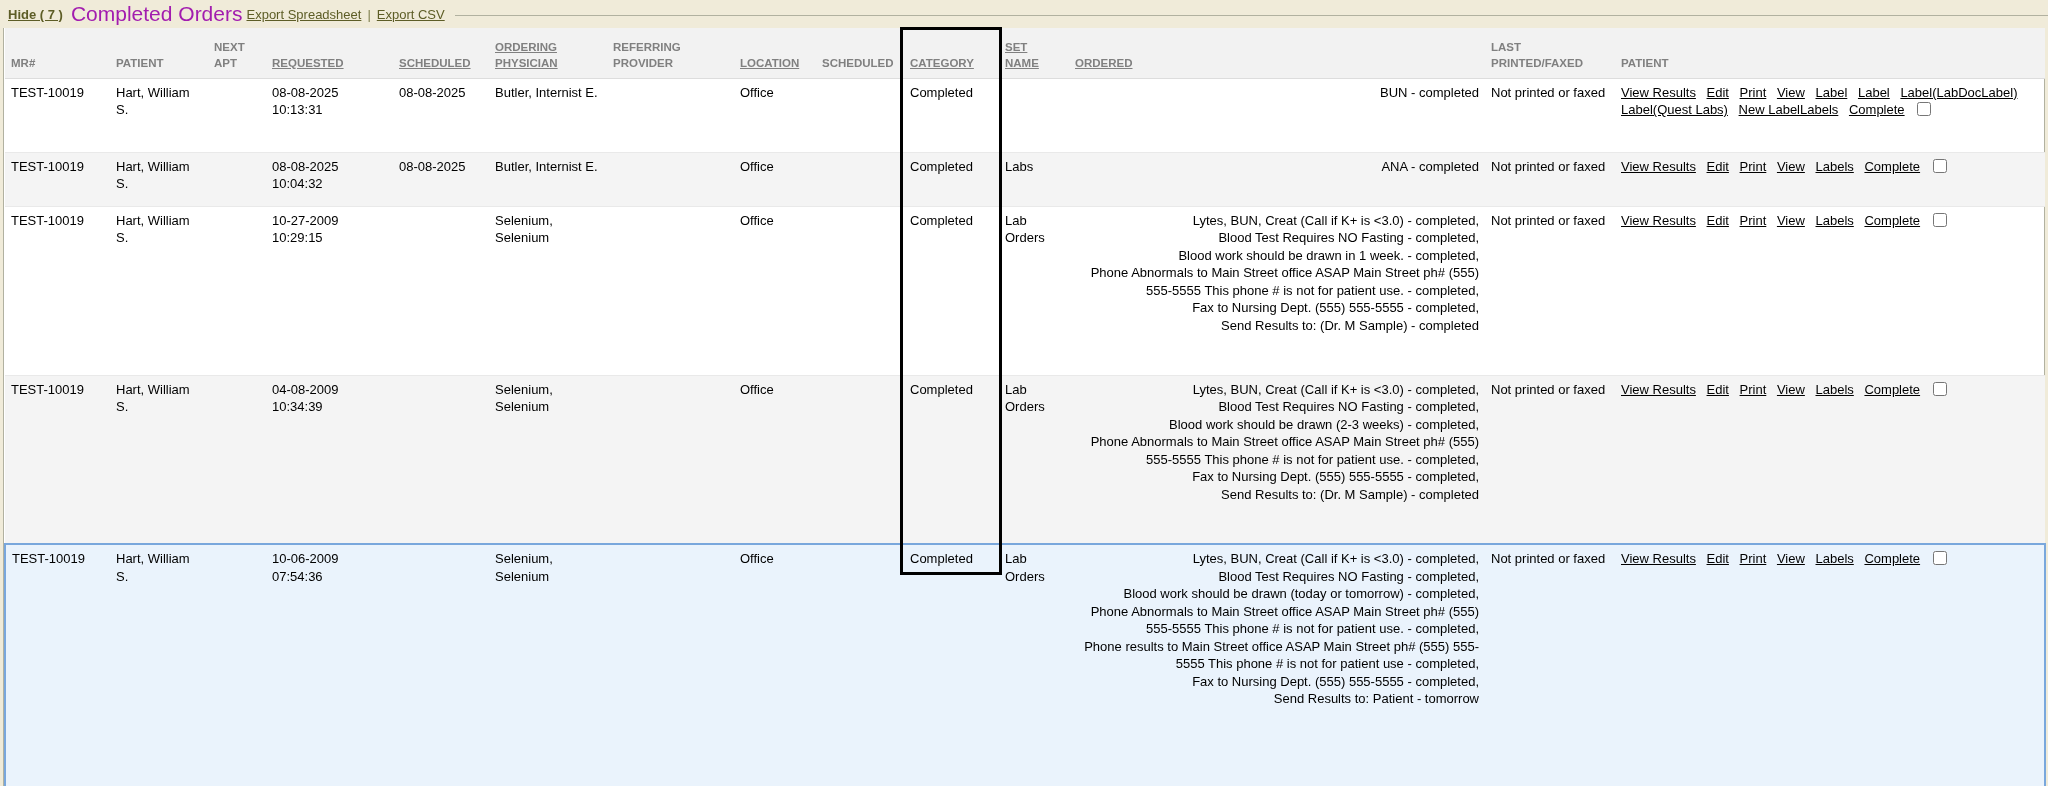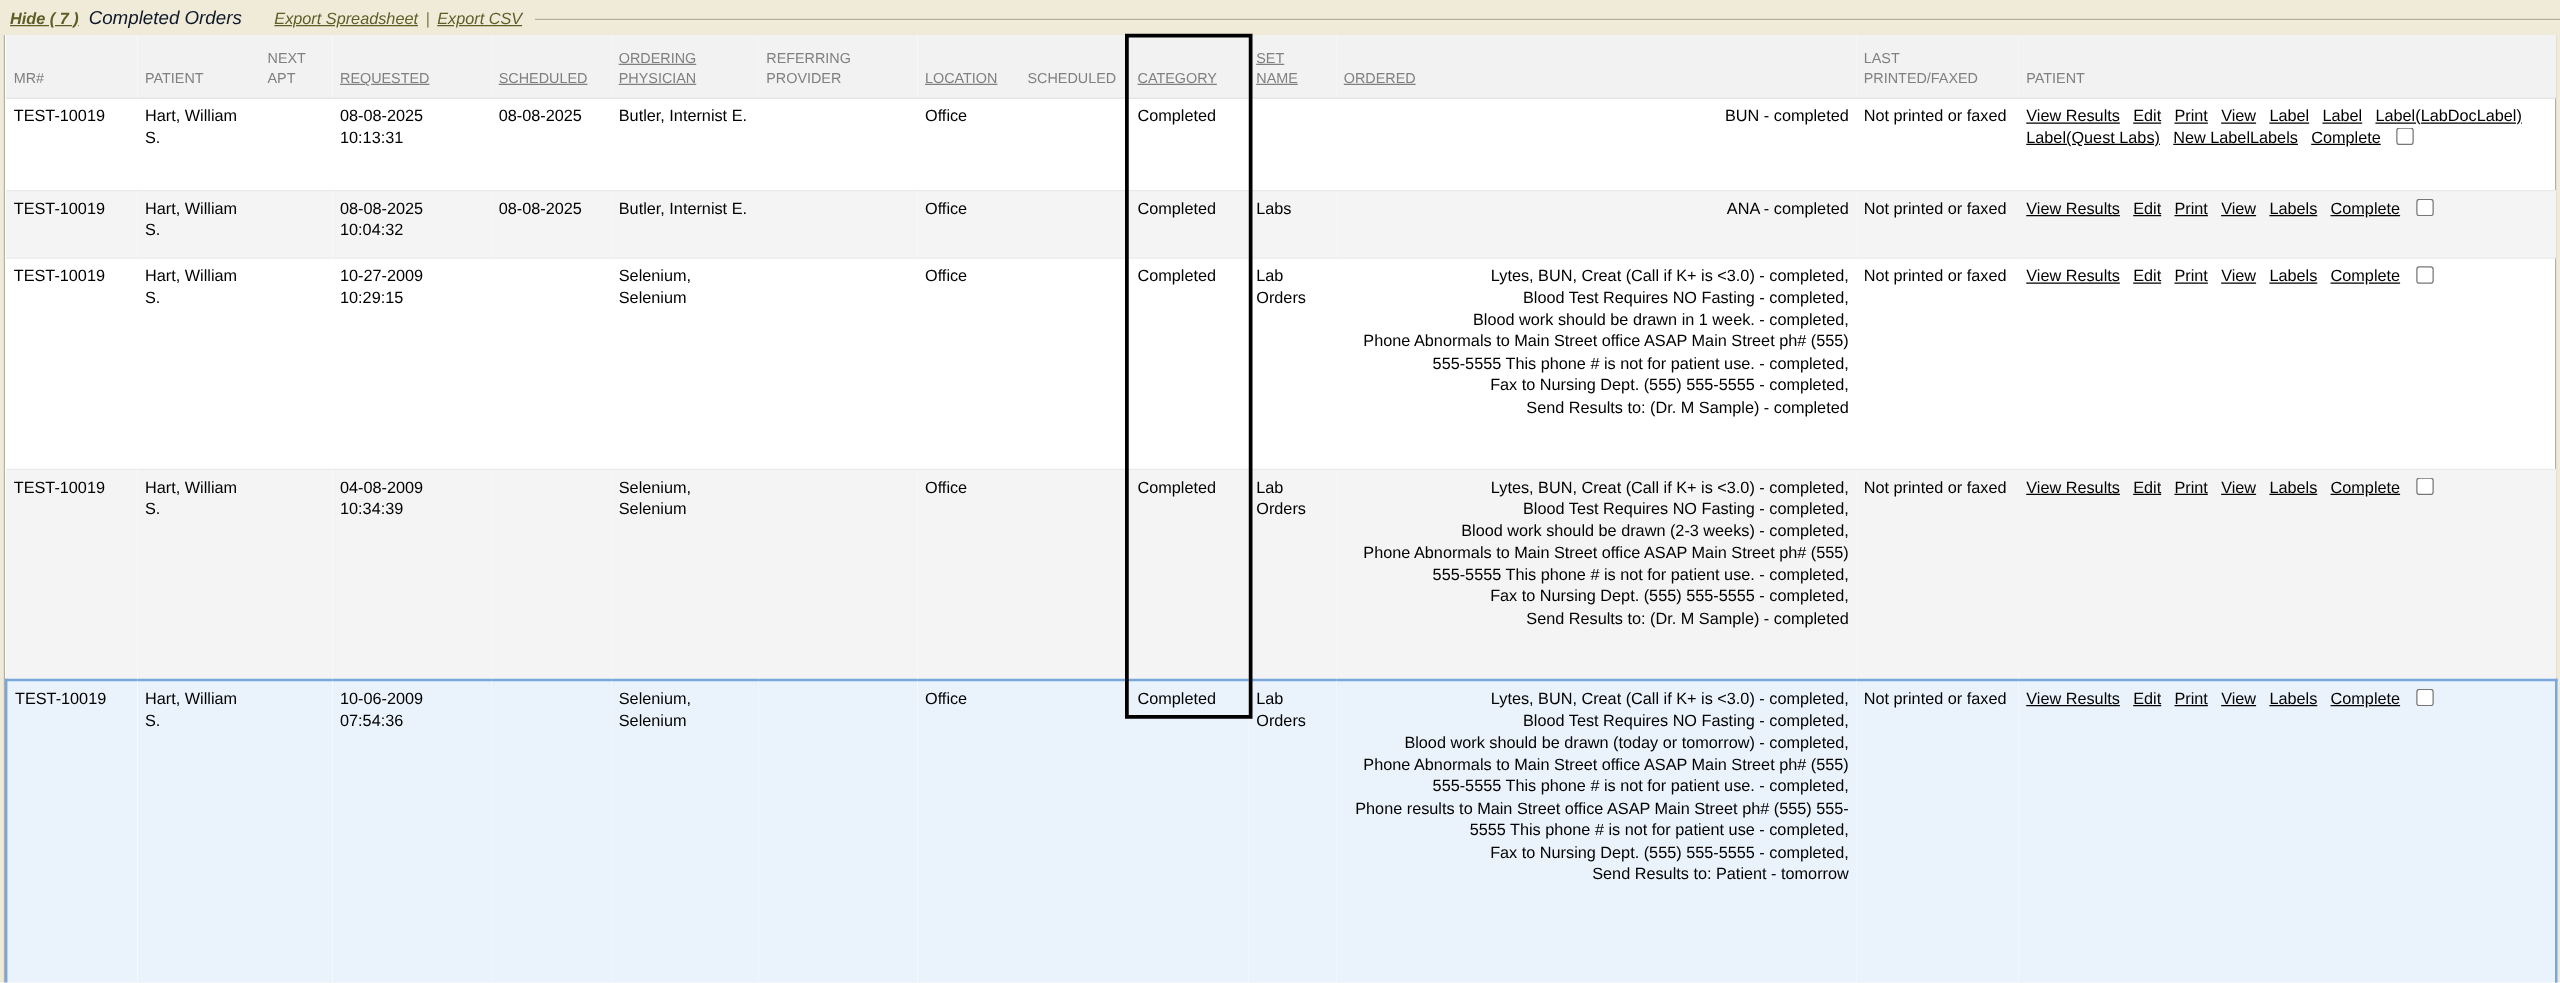--- a/index.html
+++ b/index.html
@@ -9,40 +9,40 @@
     background: #f0ebd9;
     font-family: "Liberation Sans", "DejaVu Sans", sans-serif;
     font-size: 13px; color: #000;
   }
   .page { position: relative; width: 2048px; height: 786px; overflow: hidden; }
 
   
   .legend {
     display: flex; align-items: center;
     height: 28px; padding-left: 8px;
-    background: #f0ebd9; white-space: nowrap; font-style: italic;
+    background: #f0ebd9; white-space: nowrap;
   }
   .legend a { color: #5d5d26; text-decoration: underline; cursor: pointer; }
   .hide-link { font-weight: bold; font-size: 13px; margin-right: 8px; }
-  .panel-title { color: #0f172a; font-size: 15px; margin-right: 26px; text-decoration: none; }
+  .panel-title { color: #a21caf; font-size: 21px; margin-right: 4px; text-decoration: none; }
   .export-link { font-size: 13px; }
   .legend-sep { color: #7c7c4a; margin: 0 6px; }
   .legend-rule { flex: 1; height: 0; border-top: 1px solid #b1b1a0; margin: 0 0 0 10px; position: relative; top: 1px; }
 
   
   .panel {
     margin: 0 3px; height: 764px;
     border-left: 1px solid #b1b1a0; border-right: 1px solid #b1b1a0;
     background: #fff; position: relative;
   }
 
   table.orders { width: 100%; border-collapse: collapse; table-layout: fixed; }
   th, td { vertical-align: top; padding: 5px 6px 4px 6px; overflow: hidden; line-height: 1.35; }
   thead th {
-    background: #f2f2f2; color: #808080; font-weight: normal;
+    background: #f2f2f2; color: #808080; font-weight: bold;
     font-size: 11.5px; text-align: left; vertical-align: bottom;
     height: 50px; padding-bottom: 6px;
     border-bottom: 1px solid #dddddd;
   }
   thead th .sortable { text-decoration: underline; cursor: pointer; }
   tbody tr.alt td { background: #f4f4f4; }
   tbody tr + tr td { border-top: 1px solid #e9e9e9; }
 
   tbody tr.selected td { background: #eaf3fc; border-top: 2px solid #79a7dc; border-bottom: 2px solid #79a7dc; }
   tbody tr.selected td:first-child { border-left: 2px solid #79a7dc; }

